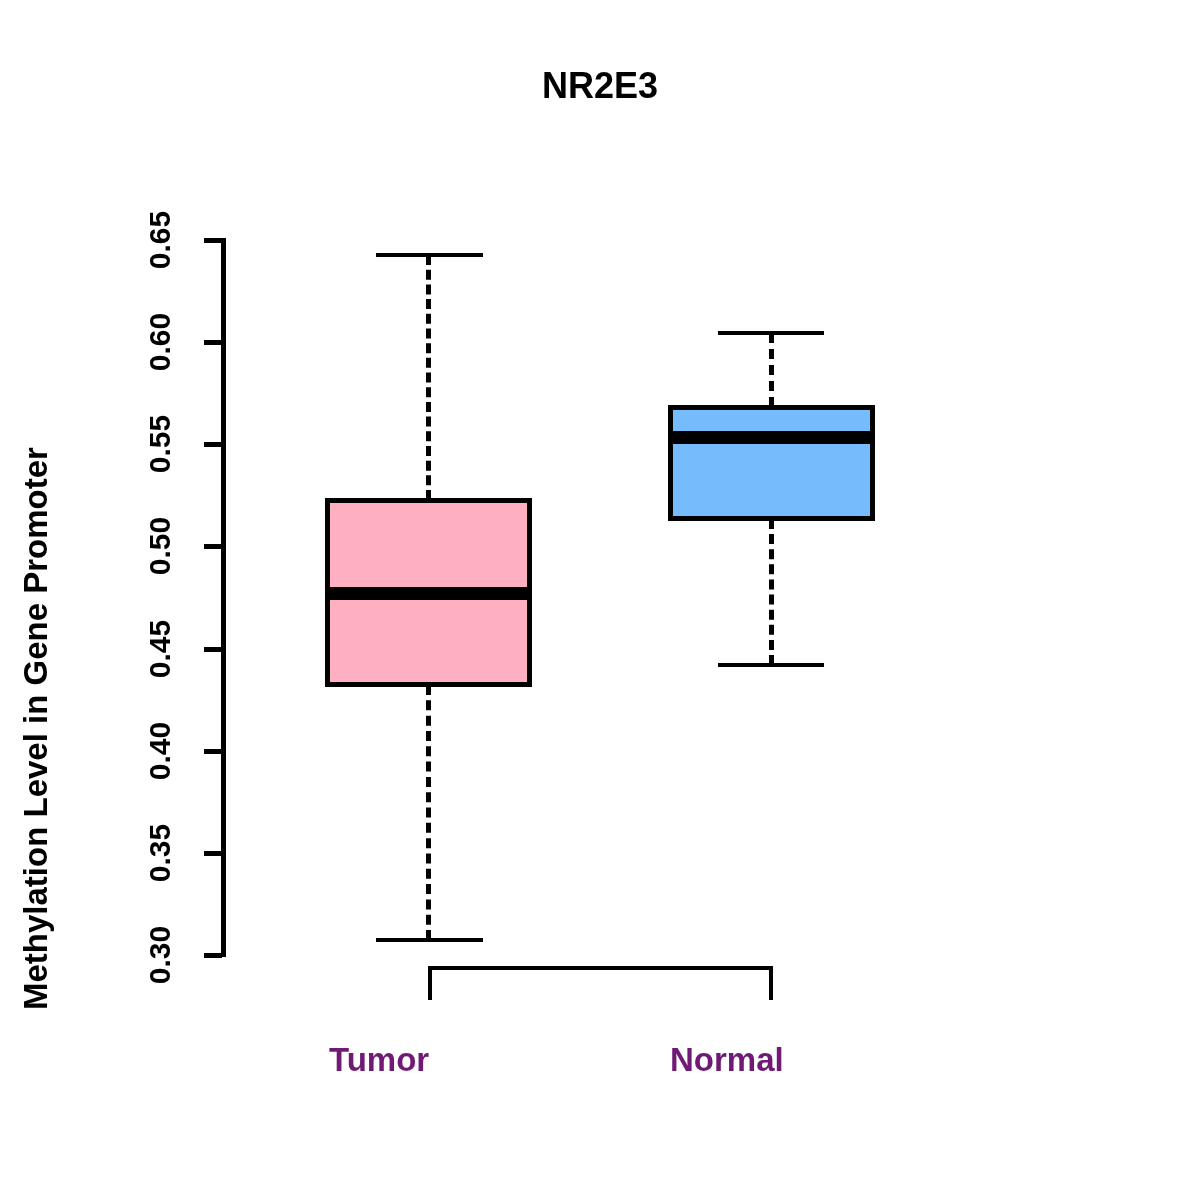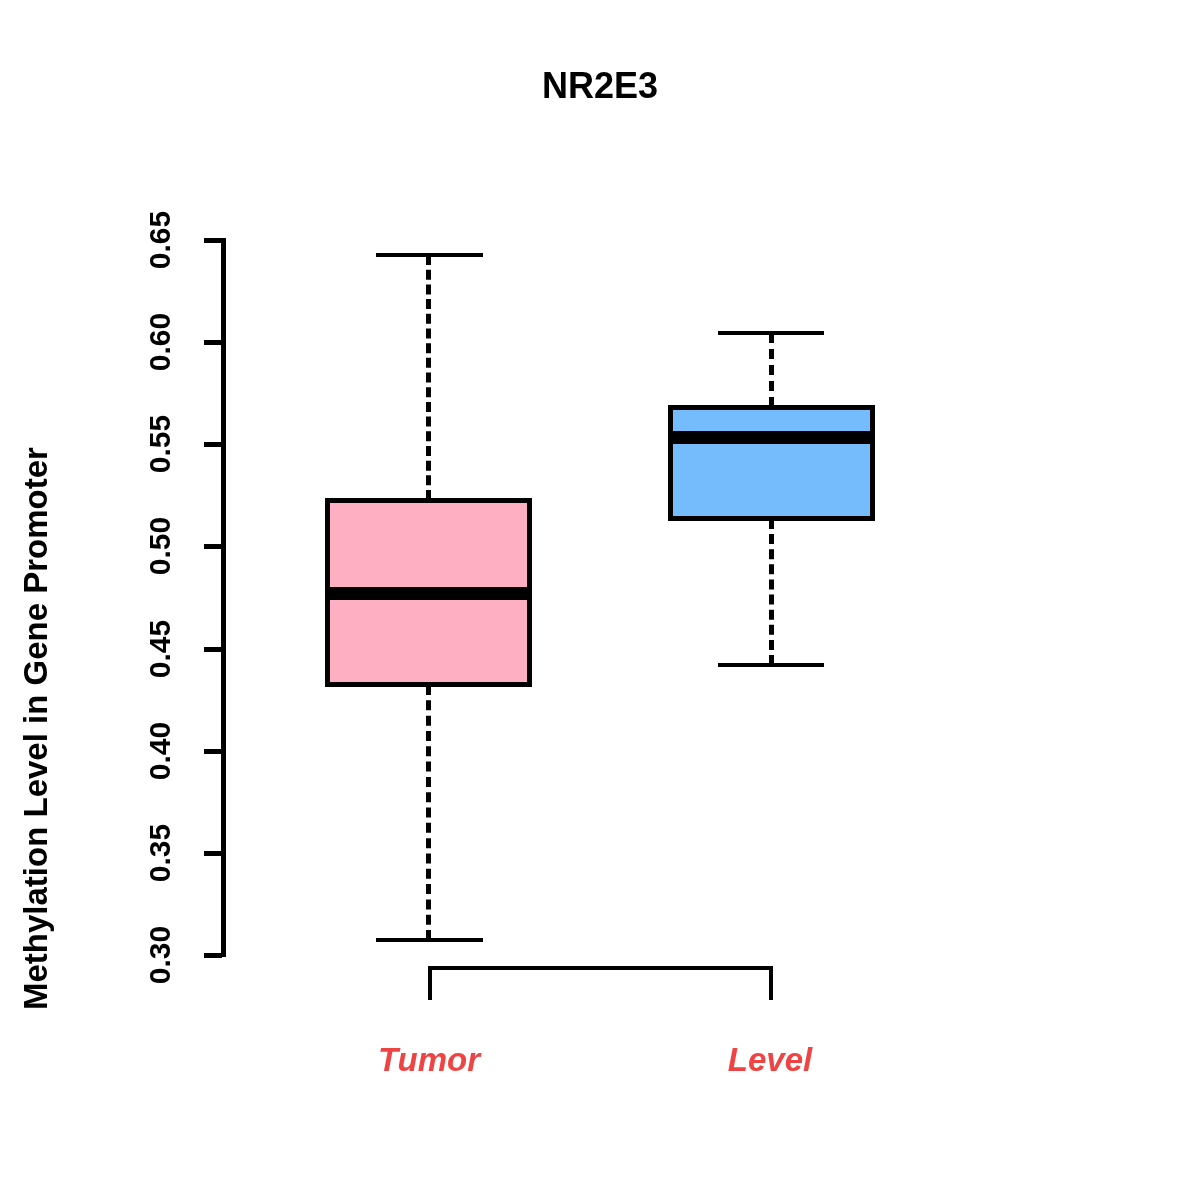--- a/index.html
+++ b/index.html
@@ -107,26 +107,24 @@
   }
   .bracket-leg {
     width: 4px;
     background: #000;
   }
 
   
   .x-label {
     font-size: 33px;
     font-weight: bold;
-    color: #ef4444;
-    text-align: center;
+    color: #701a75;
     white-space: nowrap;
     line-height: 40px;
     height: 40px;
-    font-style: italic;
   }
 </style>
 </head>
 <body>
 
 <div id="plot-root">
 
   <div class="abs" id="chart-title">NR2E3</div>
 
   <div class="abs" id="y-axis-title">Methylation Level in Gene Promoter</div>
@@ -175,15 +173,15 @@
 
   <div class="abs box-rect" style="left:668px; top:405px; width:207px; height:116px; background:#74BCFB;"></div>
 
   <div class="abs median-line" style="left:668px; top:431px; width:207px; height:13px;"></div>
 
   <div class="abs bracket-top" style="left:428px; top:966px; width:345px;"></div>
   <div class="abs bracket-leg" style="left:428px; top:966px; height:34px;"></div>
   <div class="abs bracket-leg" style="left:769px; top:966px; height:34px;"></div>
 
   <div class="abs x-label" style="left:329px; top:1040px; width:200px;">Tumor</div>
-  <div class="abs x-label" style="left:670px; top:1040px; width:200px;">Level</div>
+  <div class="abs x-label" style="left:670px; top:1040px; width:200px;">Normal</div>
 
 </div>
 
 </body></html>

